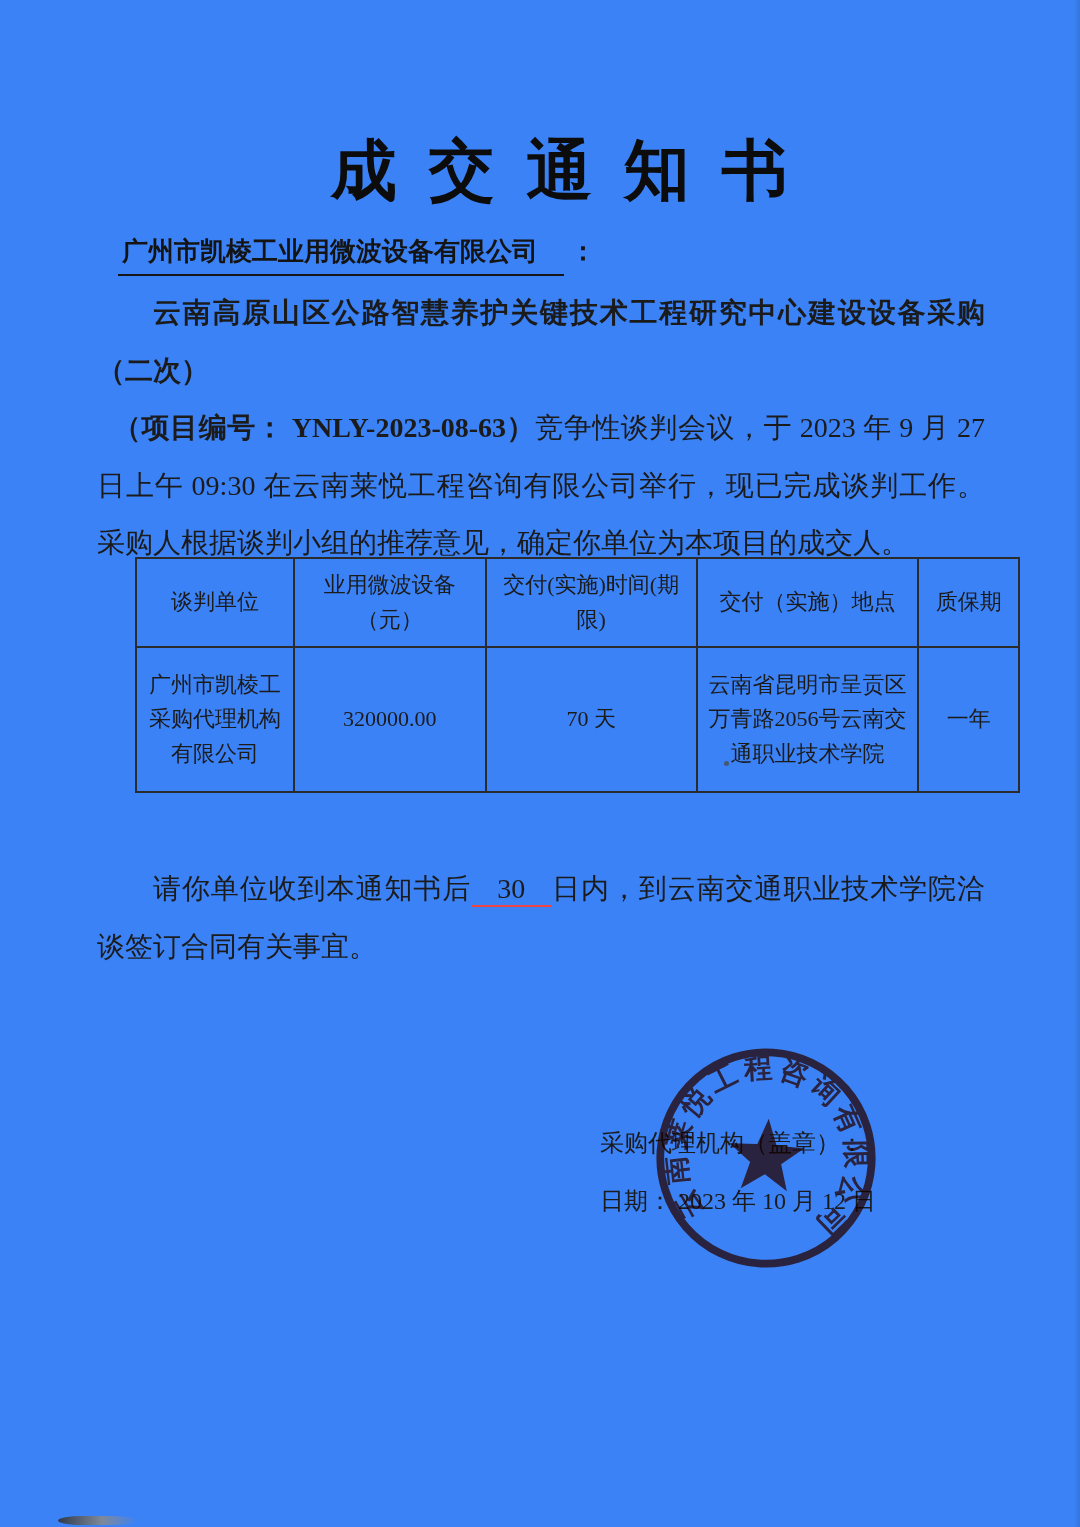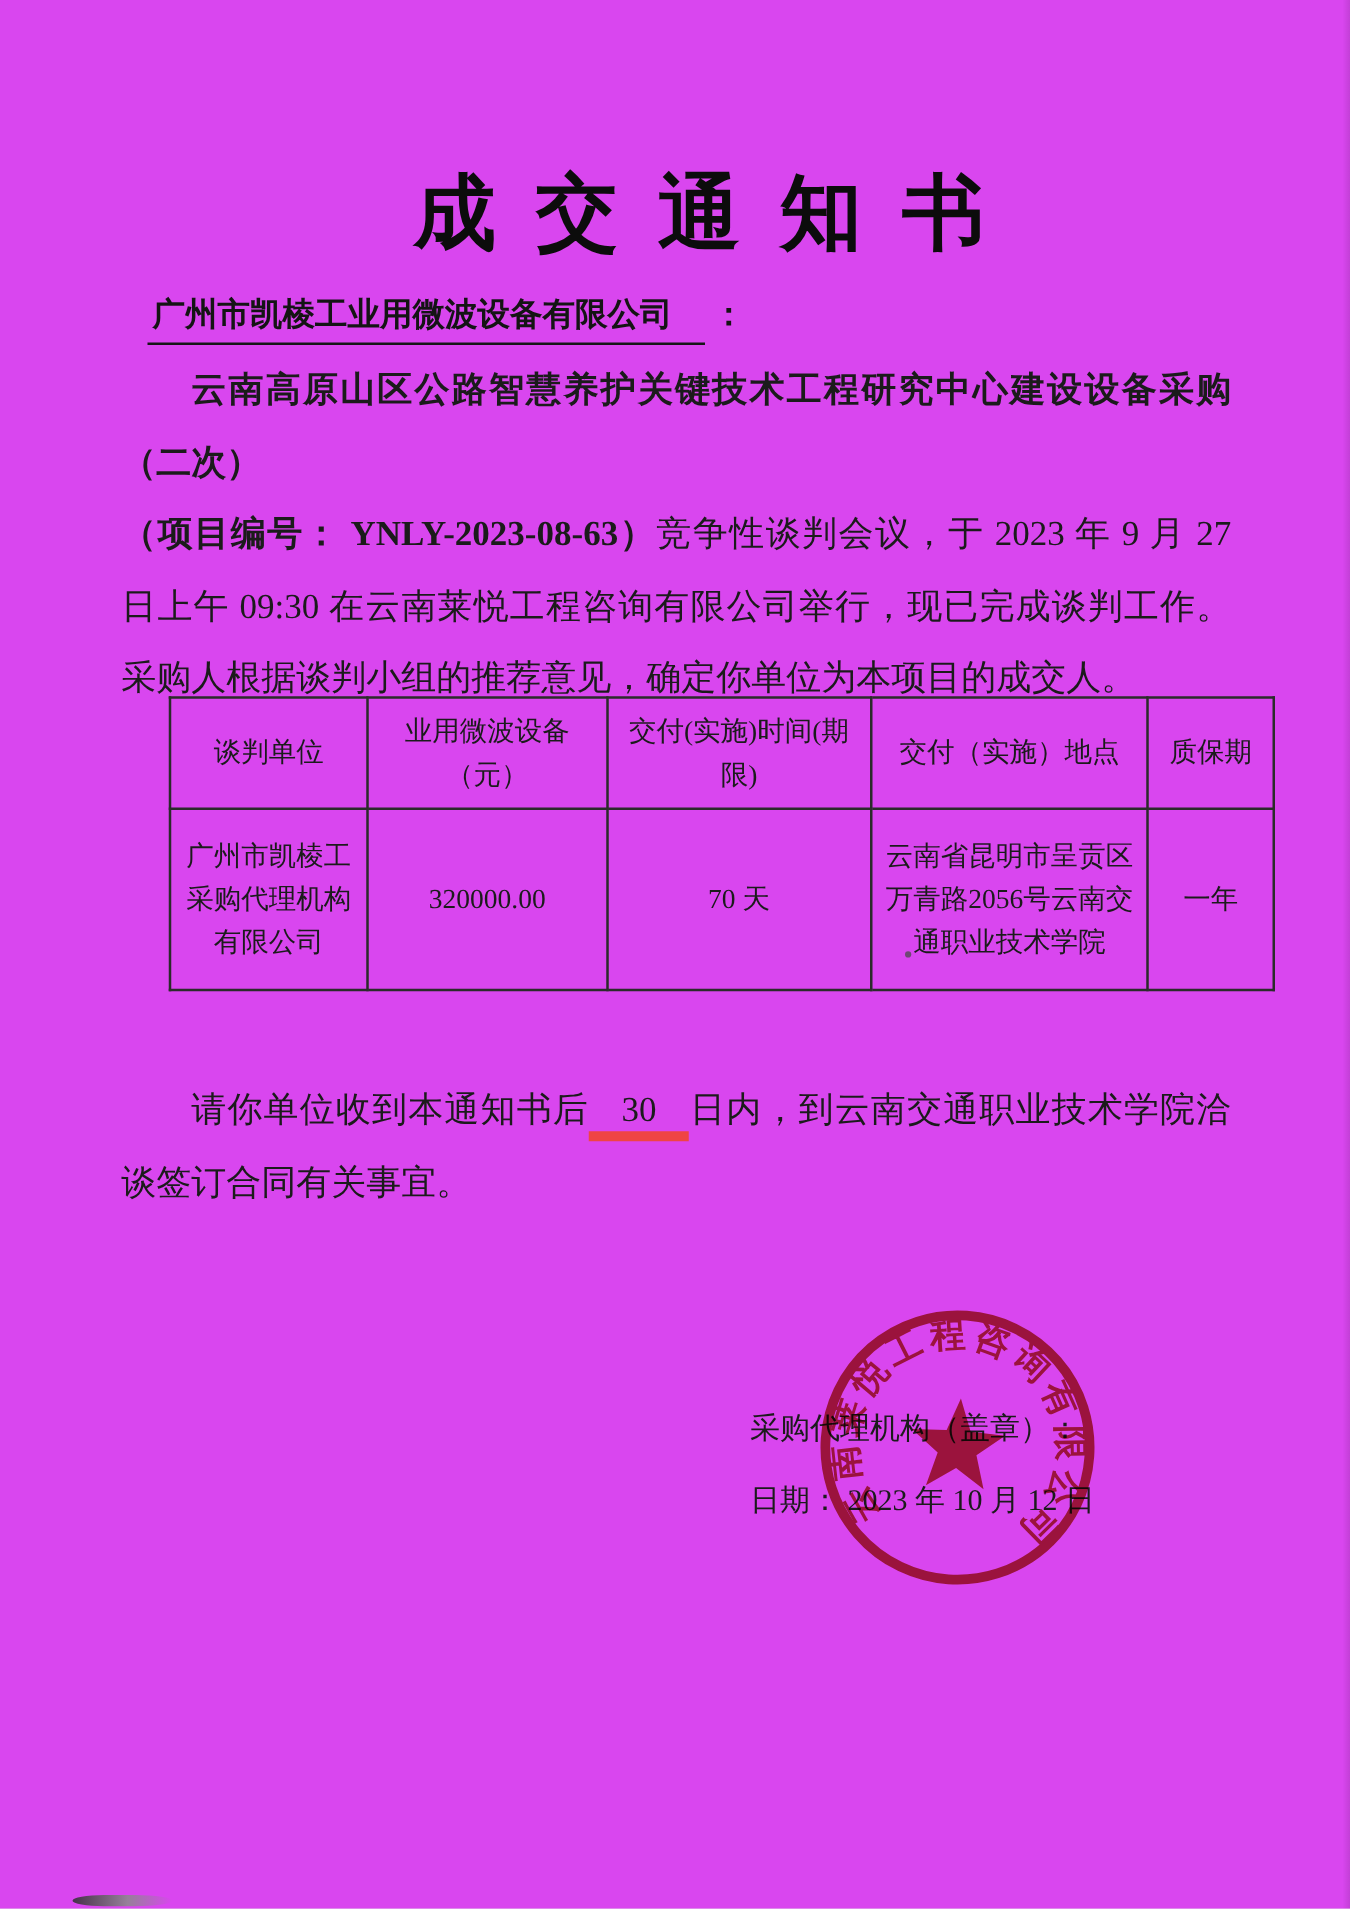--- a/index.html
+++ b/index.html
@@ -2,21 +2,21 @@
 <html><head>
 <meta charset="utf-8">
 <style>
   * { margin: 0; padding: 0; box-sizing: border-box; }
   html, body { background: #e8e8e8; }
   .page {
     position: relative;
     width: 1080px;
     height: 1527px;
     margin: 0 auto;
-    background: #d946ef;
+    background: #3b82f6;
     overflow: hidden;
     font-family: "Liberation Serif", "DejaVu Serif", serif;
     color: #1c1c1c;
   }
   
   .page::after {
     content: "";
     position: absolute;
     top: 0; right: 0; bottom: 0;
     width: 6px;
@@ -58,21 +58,21 @@
     line-height: 57.5px;
     text-align: justify;
     color: #1b1b1b;
   }
   .para-main { top: 284px; }
   .para-main .project-name {
     display: block;
     text-indent: 2em;
     font-weight: bold;
   }
-  .para-main .project-code { font-weight: bold; }
+  .para-main .project-code { font-weight: bold; margin-left: 16px; }
   .award-table {
     position: absolute;
     top: 557px;
     left: 100px;
     width: 885px;
     border-collapse: collapse;
     table-layout: fixed;
     font-size: 22px;
     color: #1b1b1b;
     margin-left: 35px;
@@ -85,21 +85,21 @@
     font-weight: normal;
     line-height: 1.55;
     padding: 4px 6px;
   }
   .award-table thead tr { height: 89px; }
   .award-table tbody tr { height: 145px; }
   .notice-para { top: 860px; text-indent: 2em; }
   .blank-line {
     display: inline-block;
     min-width: 80px;
-    border-bottom: 8px solid #ef4444;
+    border-bottom: 2px solid #ef4444;
     text-align: center;
     line-height: 1.1;
     text-indent: 0;
   }
   .signature {
     position: absolute;
     top: 1114px;
     left: 600px;
     font-size: 24px;
     line-height: 58px;

